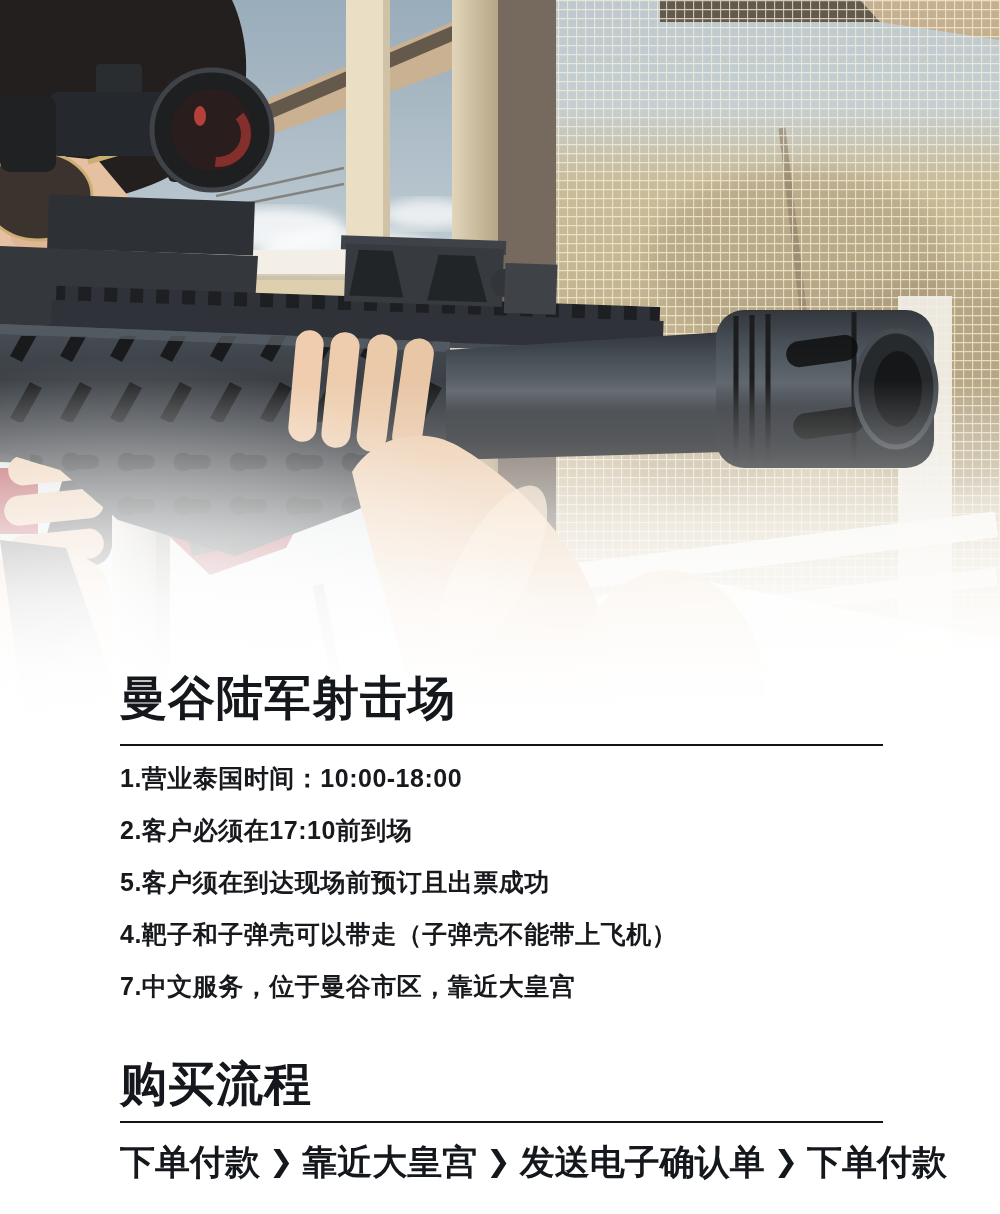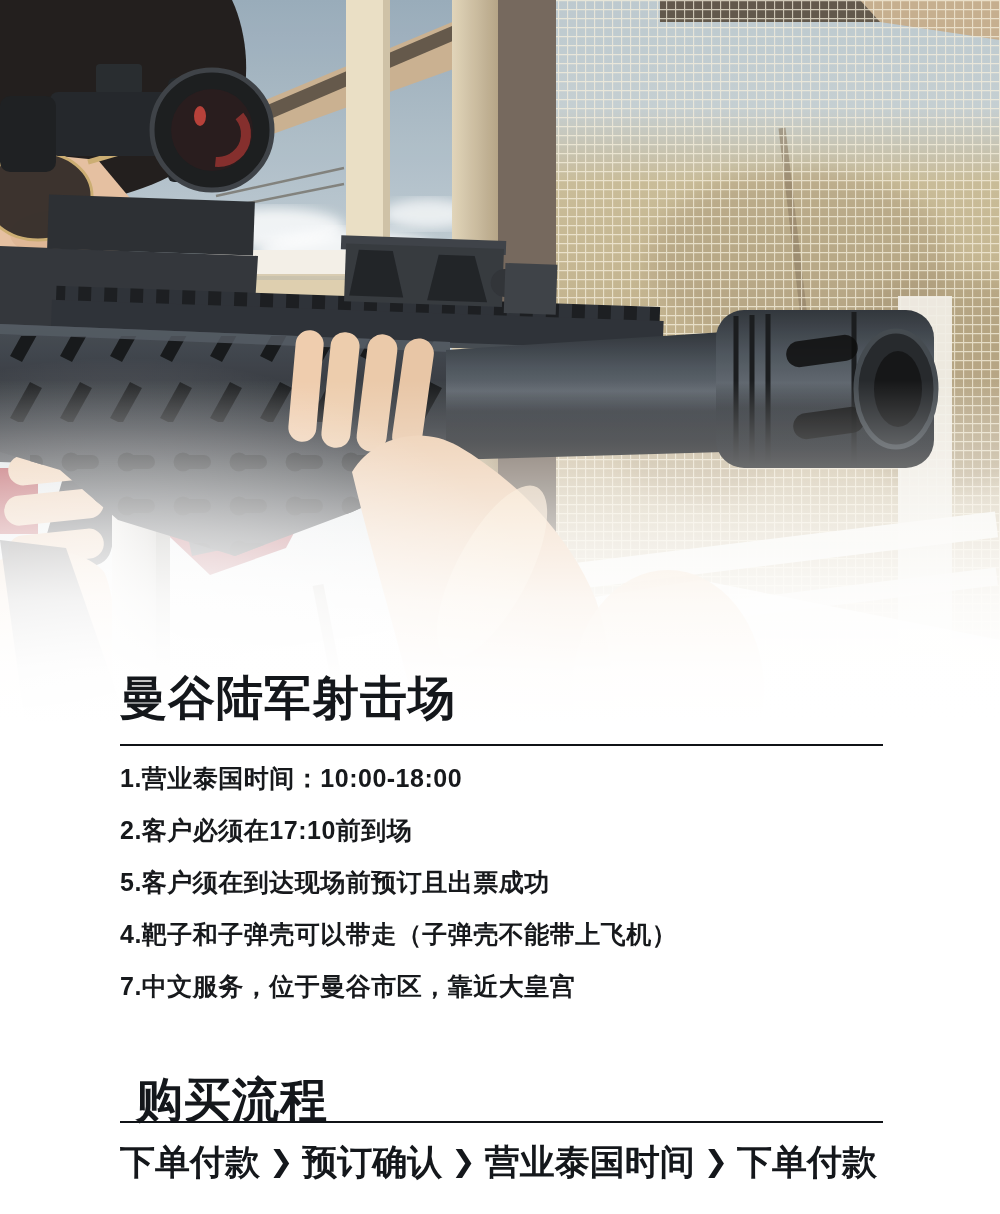--- a/index.html
+++ b/index.html
@@ -8,21 +8,21 @@
   .hero{position:absolute;left:0;top:0;width:1000px;height:760px;}
   .hero svg{display:block;}
   .content-title{position:absolute;left:120px;top:672px;margin:0;font-size:47px;line-height:1.1;
     font-weight:900;color:#14171b;letter-spacing:1px;white-space:nowrap;text-align:center;}
   .rule{position:absolute;left:120px;width:763px;height:2px;background:#101317;}
   .rule-1{top:744px;}
   .rule-2{top:1121px;}
   .info-list{position:absolute;left:120px;top:752px;margin:0;padding:0;list-style:none;}
   .info-list li{font-size:25px;line-height:52px;font-weight:600;color:#17191c;
     letter-spacing:0.5px;white-space:nowrap;}
-  .purchase-title{position:absolute;left:120px;top:1058px;margin:16px;font-size:47px;line-height:1.1;
+  .purchase-title{position:absolute;left:120px;top:1058px;margin:0;font-size:47px;line-height:1.1;
     font-weight:900;color:#14171b;letter-spacing:1px;white-space:nowrap;}
   .flow{position:absolute;left:120px;top:1140px;font-size:35px;line-height:44px;font-weight:700;
     color:#14171b;white-space:nowrap;}
   .flow .sep{font-size:29px;font-weight:900;margin:0 9px;position:relative;top:-3px;color:#14171b;}
 </style>
 </head>
 <body>
 
 <div class="page">
 
@@ -255,17 +255,17 @@
       <li>1.营业泰国时间：10:00-18:00</li>
       <li>2.客户必须在17:10前到场</li>
       <li>5.客户须在到达现场前预订且出票成功</li>
       <li>4.靶子和子弹壳可以带走（子弹壳不能带上飞机）</li>
       <li>7.中文服务，位于曼谷市区，靠近大皇宫</li>
     </ul>
 
     <h2 class="purchase-title">购买流程</h2>
     <div class="rule rule-2"></div>
     <div class="flow">
-      <span>下单付款</span><span class="sep">❯</span><span>预订确认</span><span class="sep">❯</span><span>营业泰国时间</span><span class="sep">❯</span><span>下单付款</span>
+      <span>下单付款</span><span class="sep">❯</span><span>靠近大皇宫</span><span class="sep">❯</span><span>发送电子确认单</span><span class="sep">❯</span><span>下单付款</span>
     </div>
   </section>
 
 </div>
 
 </body></html>

